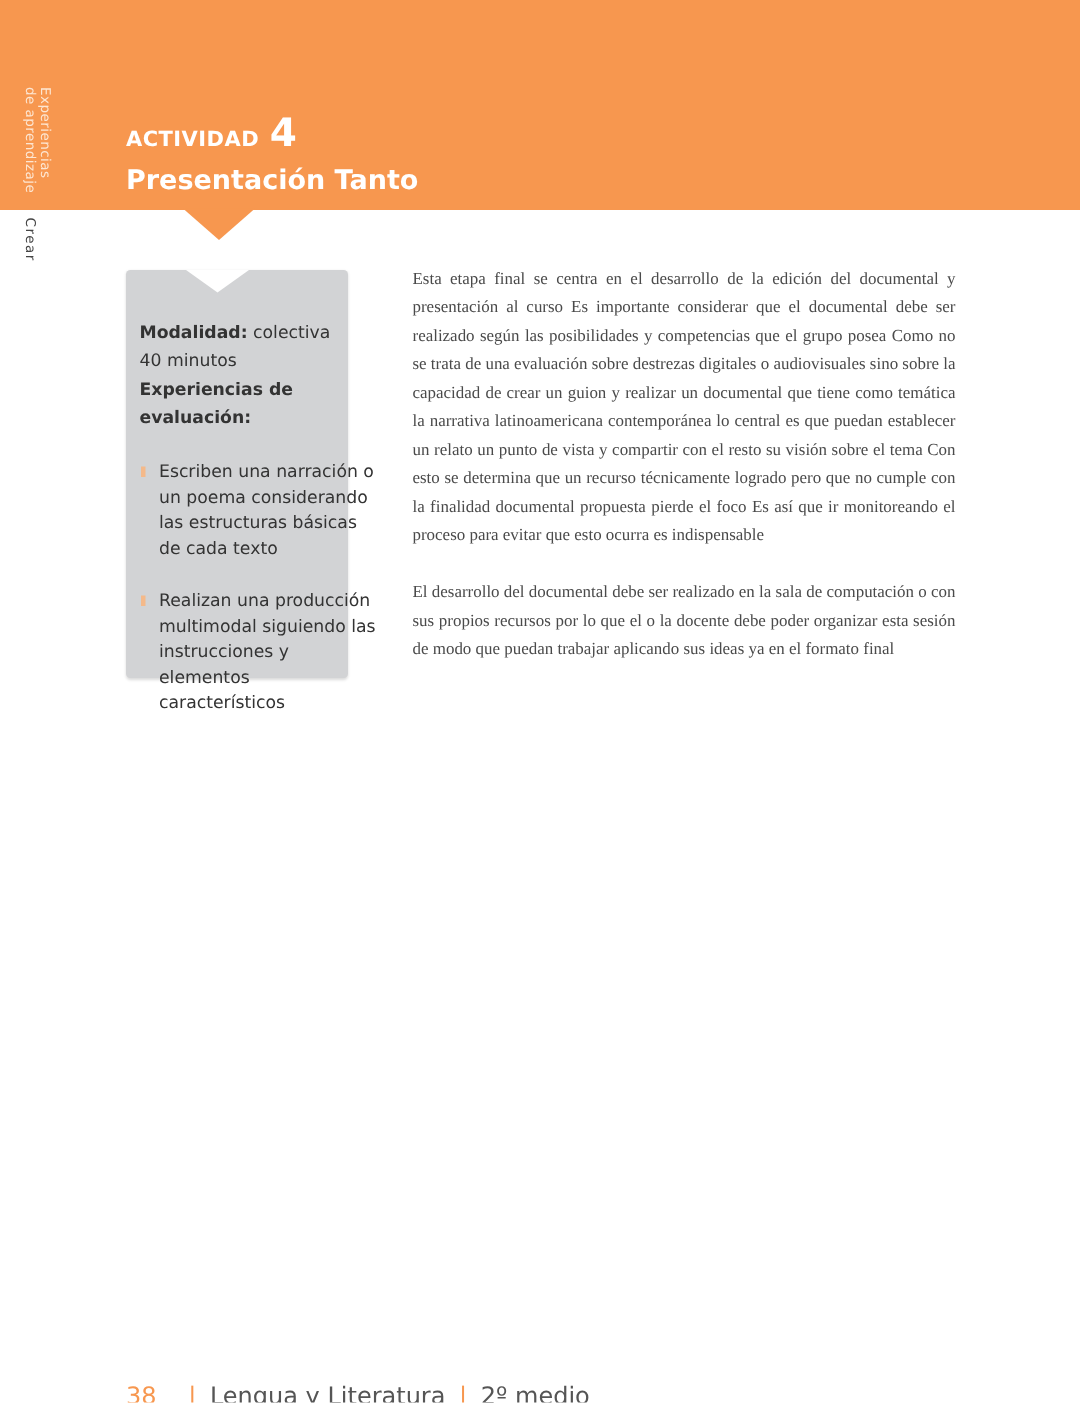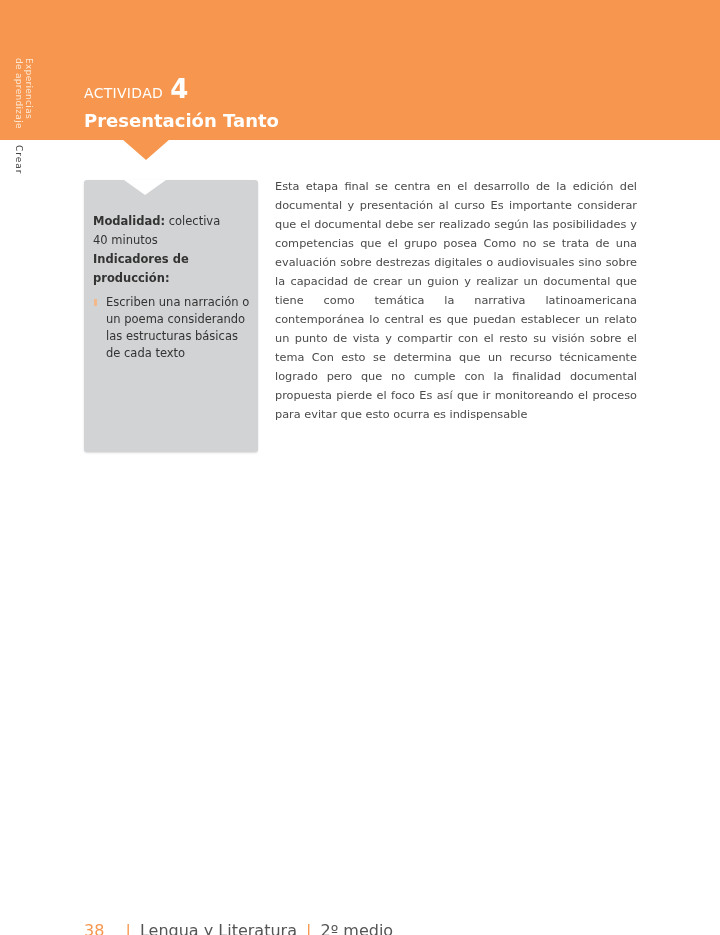--- a/index.html
+++ b/index.html
@@ -6,35 +6,35 @@
   body { width:720px; height:935px; position:relative; background:#ffffff; overflow:hidden;
          font-family:"DejaVu Sans", sans-serif; color:#4a4a4a; }
   .header-band { position:absolute; left:0; top:0; width:720px; height:140px; background:#f7974f; }
   .header-notch { position:absolute; left:122px; top:139px; width:0; height:0;
                   border-left:24px solid transparent; border-right:24px solid transparent; border-top:21px solid #f7974f; }
   .side-label { position:absolute; left:14px; top:58px; writing-mode:vertical-rl; color:#fde6d2;
                 font-size:9px; line-height:10px; letter-spacing:0.3px; }
   .side-crear { position:absolute; left:14px; top:145px; writing-mode:vertical-rl; color:#444;
                 font-size:9px; letter-spacing:1px; }
   .activity { position:absolute; left:84px; top:74px; color:#fff; }
-  .activity .kicker { font-size:14px; font-weight:normal; letter-spacing:0.3px;text-align:right; }
+  .activity .kicker { font-size:14px; font-weight:bold; letter-spacing:0.3px;text-align:right; }
   .activity .num { font-size:26px; font-weight:bold; margin-left:2px; }
   .activity-title { position:absolute; left:84px; top:110px; color:#fff; font-size:18px; font-weight:bold; }
-  .info-box { position:absolute; left:84px; top:180px; width:174px; height:272px; background:#d2d3d5;
+  .info-box { position:absolute; left:84px; top:180px; width:148px; height:272px; background:#d2d3d5;
               border-radius:3px; box-shadow:0 1px 2px rgba(0,0,0,0.15);text-decoration:underline; }
   .box-notch { position:absolute; left:40px; top:0; width:0; height:0;
                border-left:21px solid transparent; border-right:21px solid transparent; border-top:15px solid #ffffff; }
   .box-content { position:absolute; left:9px; top:32px; width:160px; font-size:11.5px; line-height:19px; color:#333; }
   .box-content b { font-weight:bold; }
   .box-content ul { list-style:none; margin:0; padding:0; }
-  .box-content li { position:relative; padding-left:13px; line-height:17px; margin-top:6px; }
+  .box-content li { position:relative; padding-left:13px; line-height:17px; margin-top:18px; }
   .box-content li .bullet { position:absolute; left:1px; top:5px; width:3px; height:7px; background:#f4b98a; }
   .main-text { position:absolute; left:275px; top:177px; width:362px; font-size:11.3px; line-height:19px;
                text-align:justify; color:#4a4a4a; }
-  .main-text p { margin:0 0 19px 0; }
+  .main-text p { margin:0 0 19px 0;font-family:Liberation Serif, serif; }
   .footer { position:absolute; left:84px; top:889px; font-size:16px; color:#555;margin-top:32px; }
   .footer .page { color:#f7974f; margin-right:12px; }
   .footer .sep { color:#f7974f; margin:0 4px; }
 </style>
 </head>
 <body>
 
 <div class="header-band"></div>
 <div class="header-notch"></div>
 
@@ -50,32 +50,37 @@
 </div>
 <div class="activity-title">Presentación Tanto</div>
 
 <div class="info-box">
   <div class="box-notch"></div>
   <div class="box-content">
     <div>
       <b>Modalidad:</b><span> colectiva</span>
     </div>
     <div>40 minutos</div>
-    <div><b>Indicadores de producción:</b></div>
+    <div><b>Experiencias de evaluación:</b></div>
     <ul>
       <li>
         <span class="bullet"></span>
         <span>Escriben una narración o un poema considerando las estructuras básicas de cada texto</span>
+      </li>
+      <li>
+        <span class="bullet"></span>
+        <span>Realizan una producción multimodal siguiendo las instrucciones y elementos característicos</span>
       </li>
     </ul>
   </div>
 </div>
 
 <div class="main-text">
   <p>Esta etapa final se centra en el desarrollo de la edición del documental y presentación al curso Es importante considerar que el documental debe ser realizado según las posibilidades y competencias que el grupo posea Como no se trata de una evaluación sobre destrezas digitales o audiovisuales sino sobre la capacidad de crear un guion y realizar un documental que tiene como temática la narrativa latinoamericana contemporánea lo central es que puedan establecer un relato un punto de vista y compartir con el resto su visión sobre el tema Con esto se determina que un recurso técnicamente logrado pero que no cumple con la finalidad documental propuesta pierde el foco Es así que ir monitoreando el proceso para evitar que esto ocurra es indispensable</p>
+  <p>El desarrollo del documental debe ser realizado en la sala de computación o con sus propios recursos por lo que el o la docente debe poder organizar esta sesión de modo que puedan trabajar aplicando sus ideas ya en el formato final</p>
 </div>
 
 <div class="footer">
   <span class="page">38</span>
   <span class="sep">|</span>
   <span>Lengua y Literatura</span>
   <span class="sep">|</span>
   <span>2º medio</span>
 </div>
 

